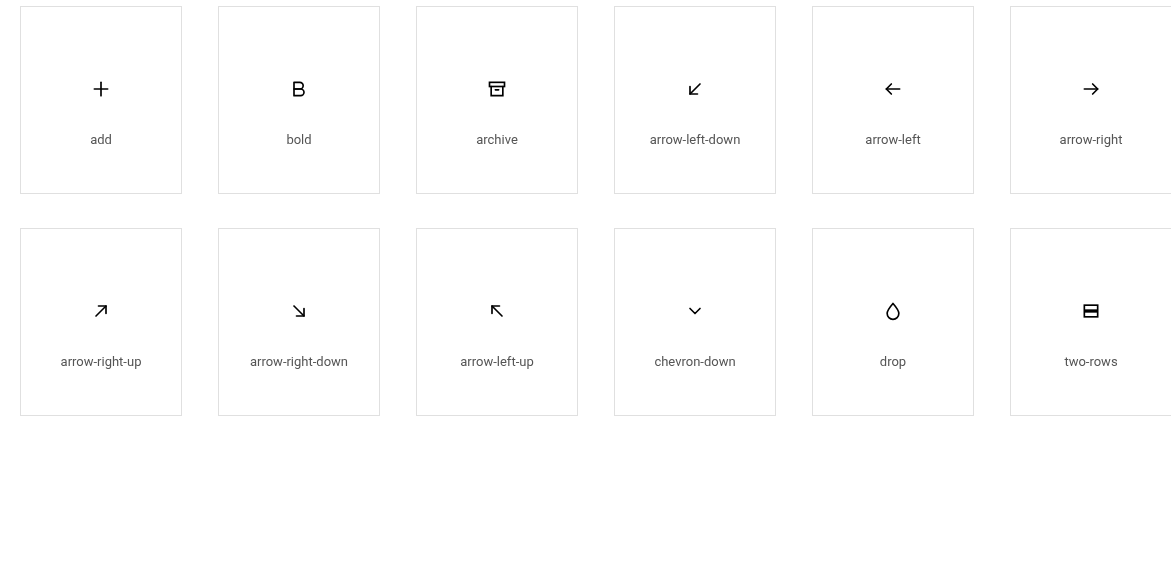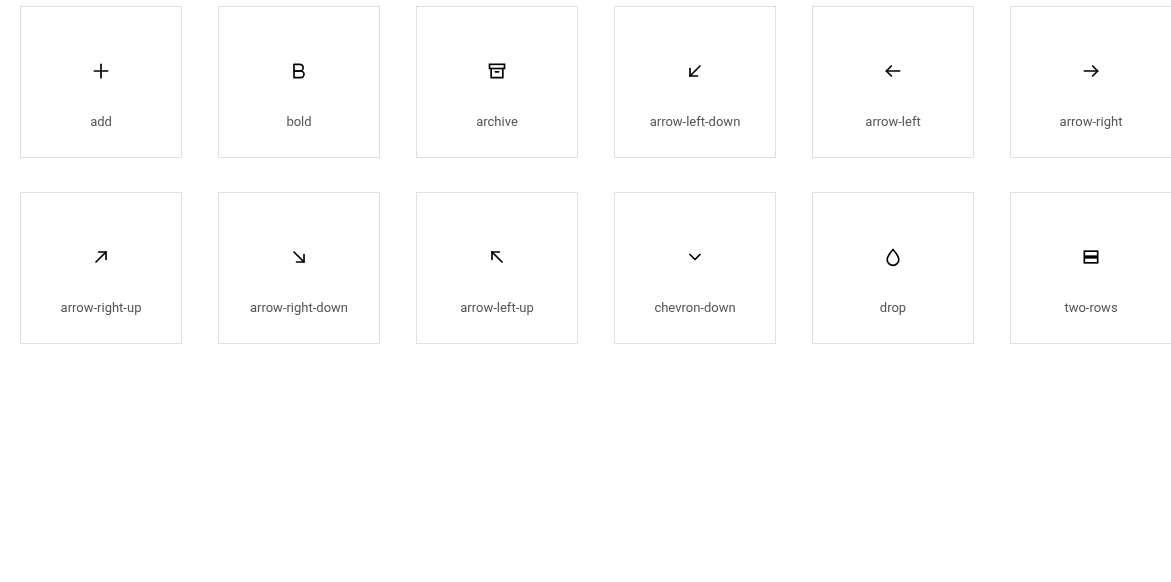--- a/index.html
+++ b/index.html
@@ -9,21 +9,21 @@
       padding: 6px 20px;
       width: 1171px;
     }
     .grid {
       display: grid;
       grid-template-columns: repeat(6, 162px);
       gap: 34px 36px;
     }
     .card {
       width: 162px;
-      height: 152px;
+      height: 188px;
       border: 1px solid #e0e0e0;
       display: flex;
       flex-direction: column;
       align-items: center;
       justify-content: center;
       cursor: pointer;
       background: #fff;
     }
     .icon-wrap {
       height: 70px;

